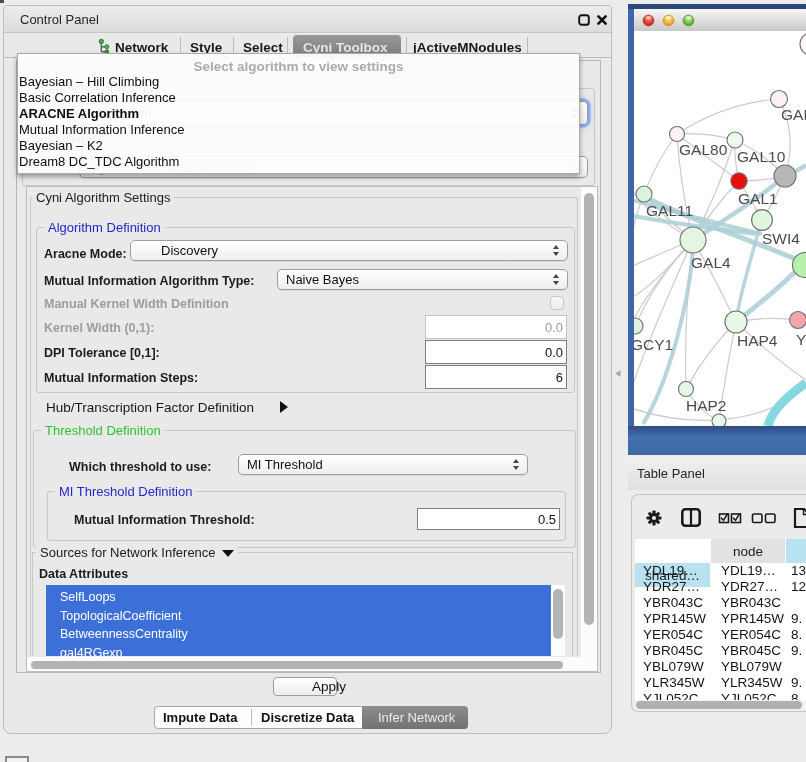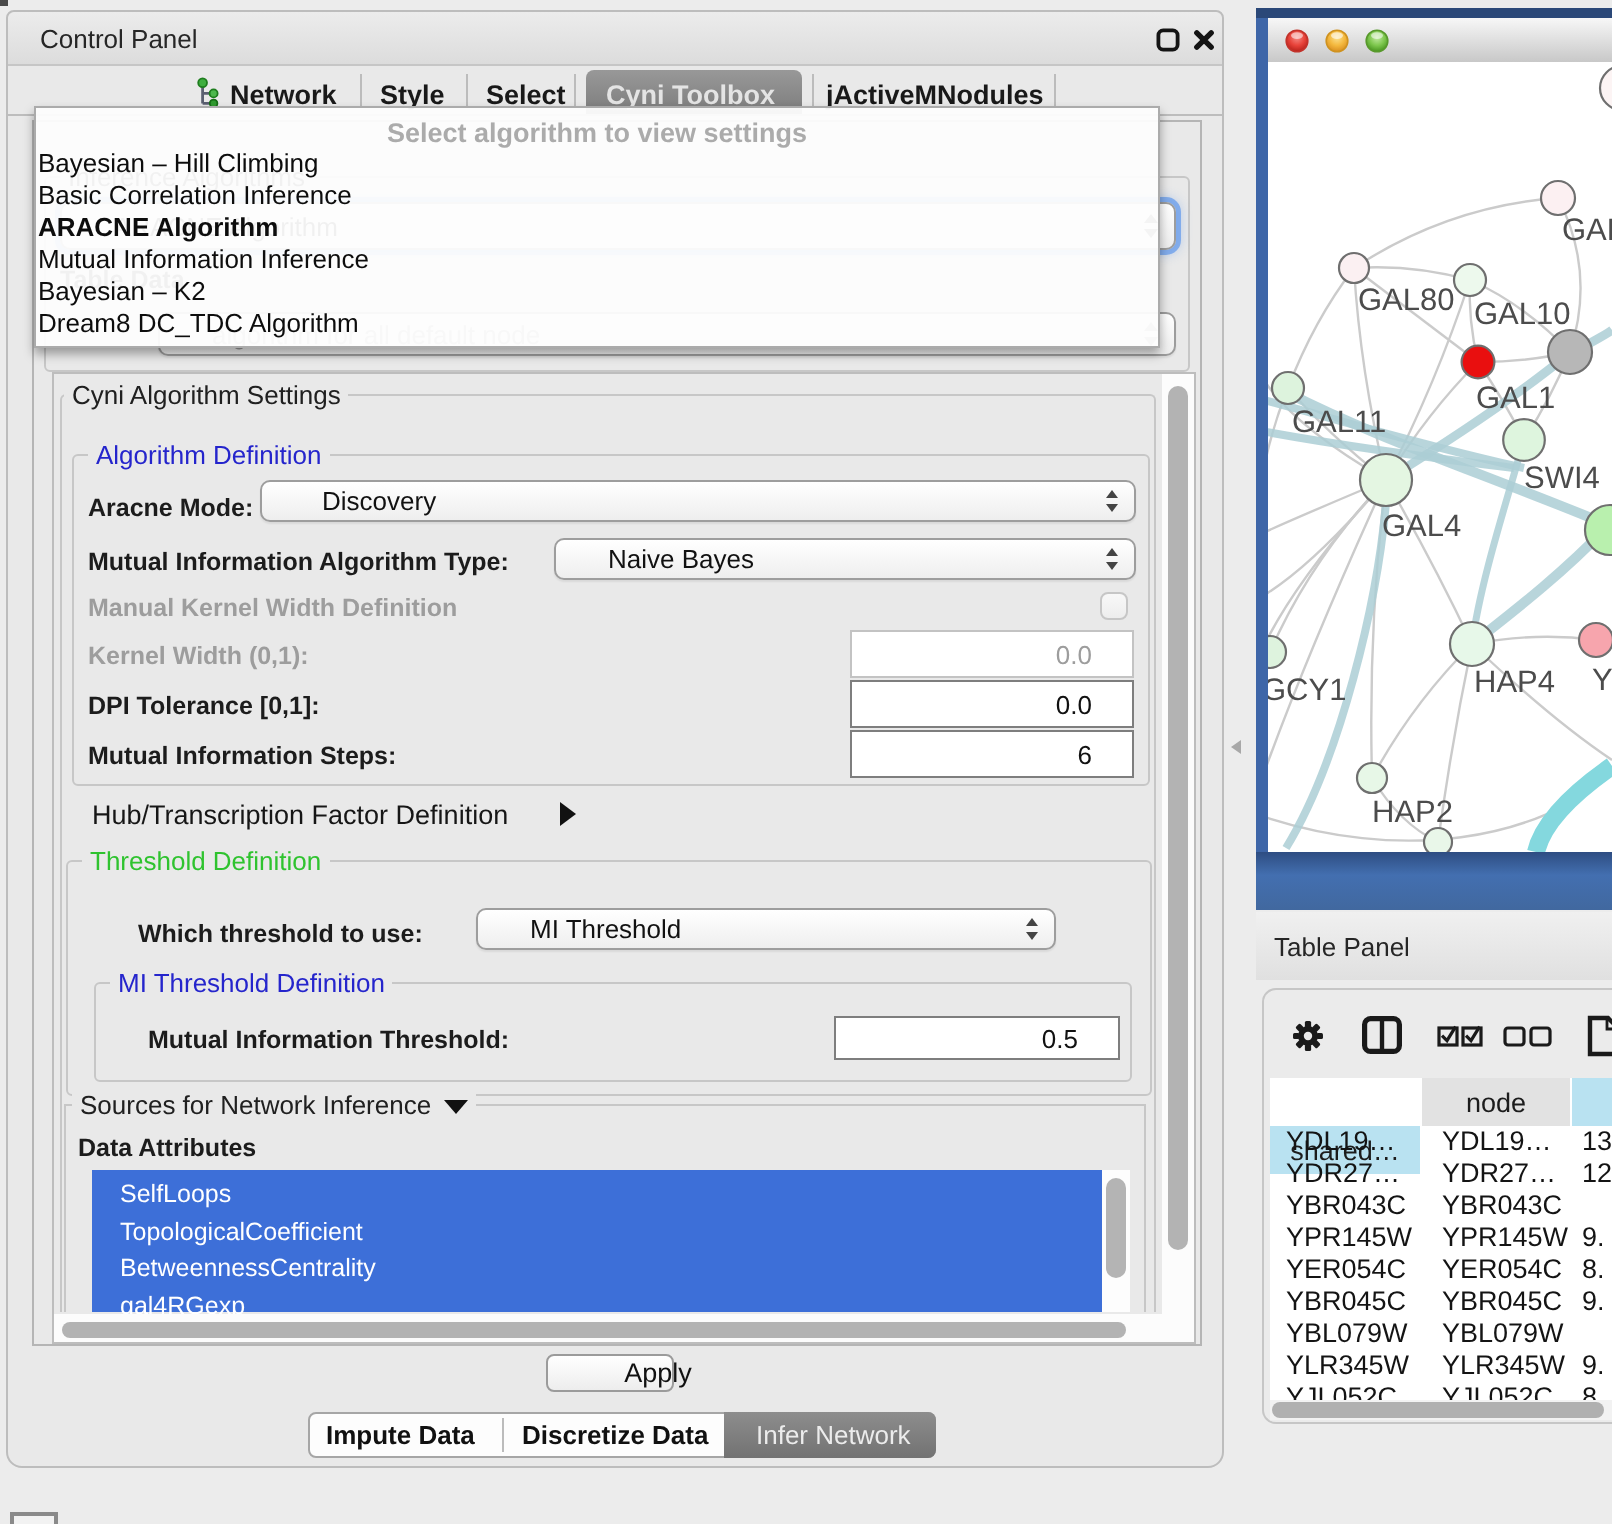--- a/index.html
+++ b/index.html
@@ -7,26 +7,26 @@
        background:#ececec;font-family:"Liberation Sans",sans-serif;}
   .abs{position:absolute;}
   .lbl{position:absolute;font:bold 12.5px "Liberation Sans",sans-serif;color:#1c1c1c;white-space:nowrap;}
   .lbl.dis{color:#9d9d9d;}
   .grp{position:absolute;border:1px solid #c7c7c7;border-radius:3px;}
   .grp>span{position:absolute;top:-8px;left:7px;background:#e9e9e9;padding:0 4px;
             font:13px "Liberation Sans",sans-serif;color:#202020;white-space:nowrap;}
   .combo{position:absolute;background:linear-gradient(#ffffff,#eeeeee);
          border:1px solid #9d9d9d;border-radius:5px;
          font:13px "Liberation Sans",sans-serif;color:#111;
-         display:flex;align-items:center;padding-left:26px;box-sizing:border-box;
+         display:flex;align-items:center;padding-left:8px;box-sizing:border-box;
          box-shadow:0 1px 1px rgba(0,0,0,.07);}
   .carr{position:absolute;right:7px;top:50%;margin-top:-6px;}
   .fld{position:absolute;background:#fff;border:1px solid #7e7e7e;box-sizing:border-box;
        font:13px "Liberation Sans",sans-serif;color:#111;text-align:right;
-       display:flex;align-items:center;justify-content:flex-end;padding-right:20px;}
+       display:flex;align-items:center;justify-content:flex-end;padding-right:3px;}
   .fld.dis{border-color:#c3c3c3;color:#9d9d9d;}
   .sep{position:absolute;width:1px;background:#bcbcbc;}
 </style>
 </head>
 <body>
 
 <div class="abs" style="left:0;top:0;width:4px;height:3px;background:#4a4a4a;"></div>
 
 <div class="abs" id="cp" style="left:3px;top:5px;width:609px;height:729px;background:#e9e9e9;
      border:1px solid #bdbdbd;border-radius:4px 4px 8px 8px;box-sizing:border-box;"></div>

